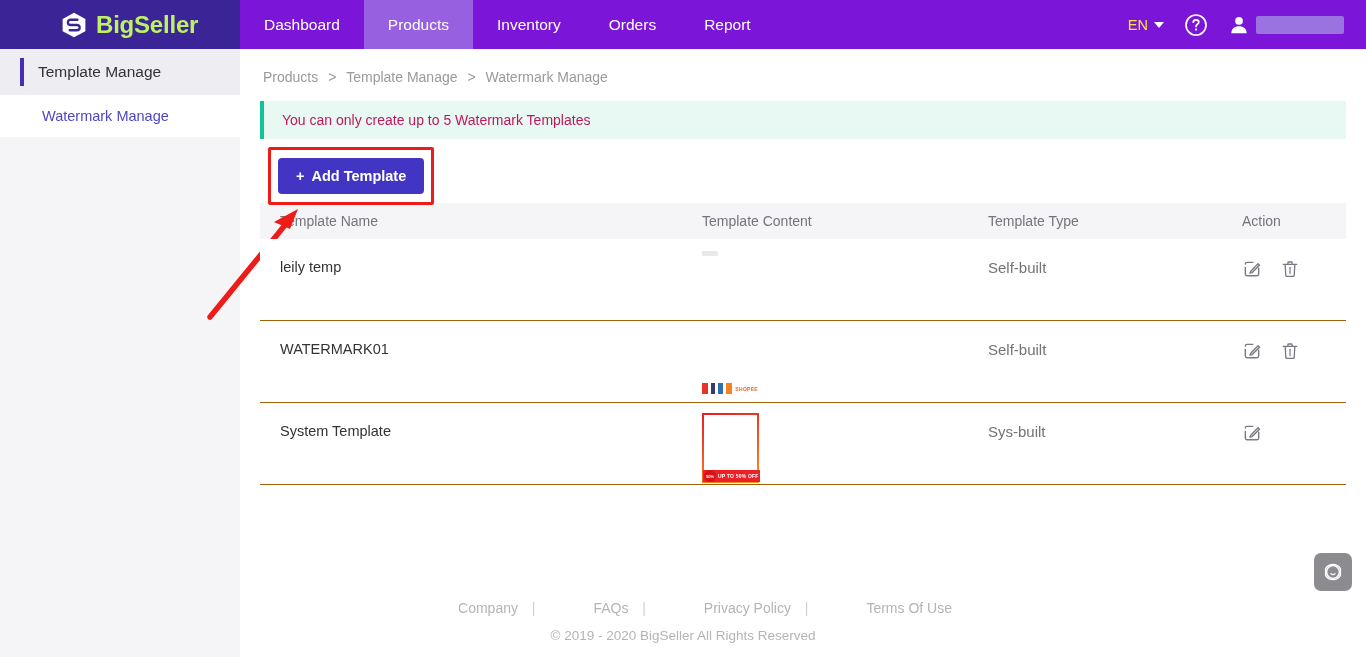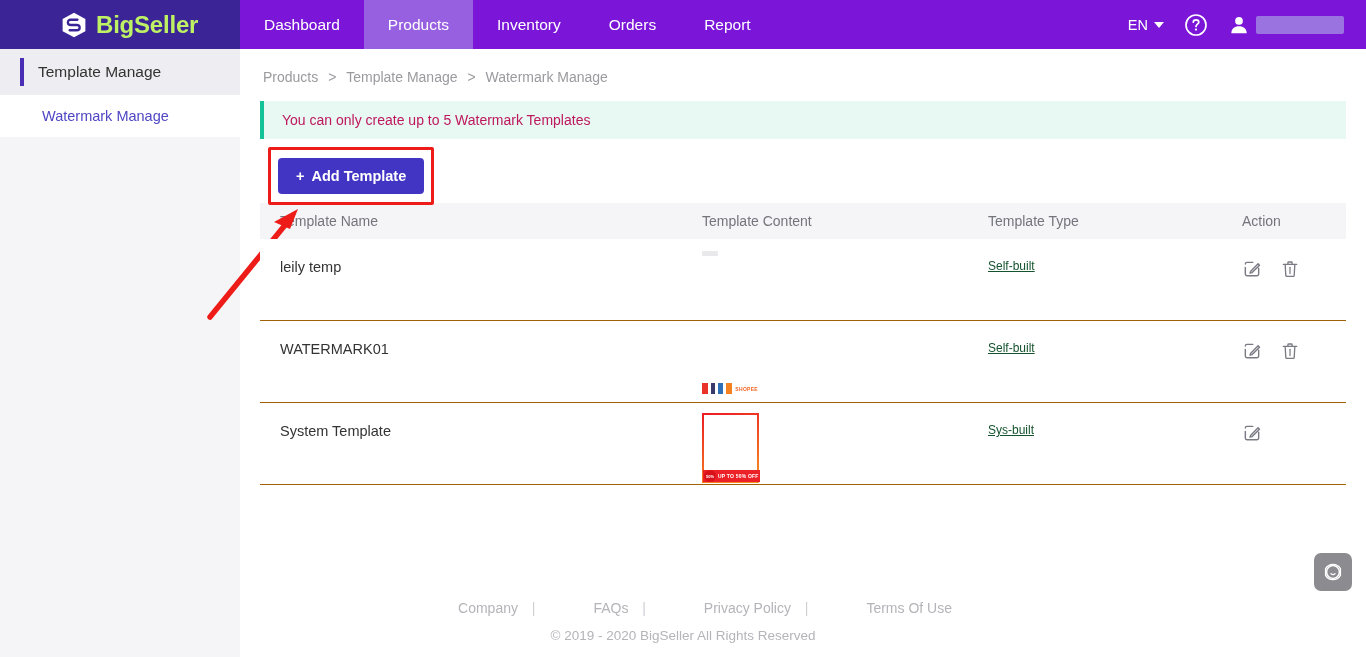--- a/index.html
+++ b/index.html
@@ -35,21 +35,21 @@
   .nav-item {
     display: flex; align-items: center; padding: 0 24px;
     color: #ffffff; font-size: 15.5px; cursor: pointer; white-space: nowrap;
   }
   .nav-item.active { background: #9760e0; }
   .nav-right {
     margin-left: auto; display: flex; align-items: center;
     gap: 20px; padding-right: 22px;
   }
   .lang {
-    color: #ffffff; font-size: 14.5px; display: flex; align-items: center; gap: 6px; cursor: pointer;
+    color: #fde047; font-size: 14.5px; display: flex; align-items: center; gap: 6px; cursor: pointer;
   }
   .caret {
     width: 0; height: 0; border-left: 5px solid transparent;
     border-right: 5px solid transparent; border-top: 6px solid #fff;
   }
   .help-icon { width: 24px; height: 24px; cursor: pointer; }
   .user-zone { display: flex; align-items: center; gap: 6px; cursor: pointer; }
   .avatar-icon { width: 22px; height: 22px; }
   .user-redacted {
     width: 88px; height: 18px; background: #9b73e0; border-radius: 2px;
@@ -112,21 +112,21 @@
     display: flex; border-bottom: 1px solid #a16207;
     min-height: 82px; position: relative; background: #fff;
   }
   .c-name  { width: 442px; padding-left: 20px; }
   .c-cont  { width: 286px; }
   .c-type  { width: 254px; }
   .c-act   { width: 104px; }
   .thead .c-name { padding-left: 20px; }
 
   .cell-text { padding-top: 20px; font-size: 14.5px; color: #333; }
-  .cell-type { padding-top: 20px; font-size: 12px; color: #14532d; text-decoration: underline; }
+  .cell-type { padding-top: 20px; font-size: 15px; color: #737373; }
 
   .acts { display: flex; gap: 18px; padding-top: 20px; }
   .ico-btn { width: 20px; height: 20px; cursor: pointer; }
 
   
   .thumb-dash {
     margin-top: 12px; width: 16px; height: 5px; background: #e9e9ec; border-radius: 1px;
   }
   .thumb-bar {
     position: absolute; left: 0px; bottom: 8px;

